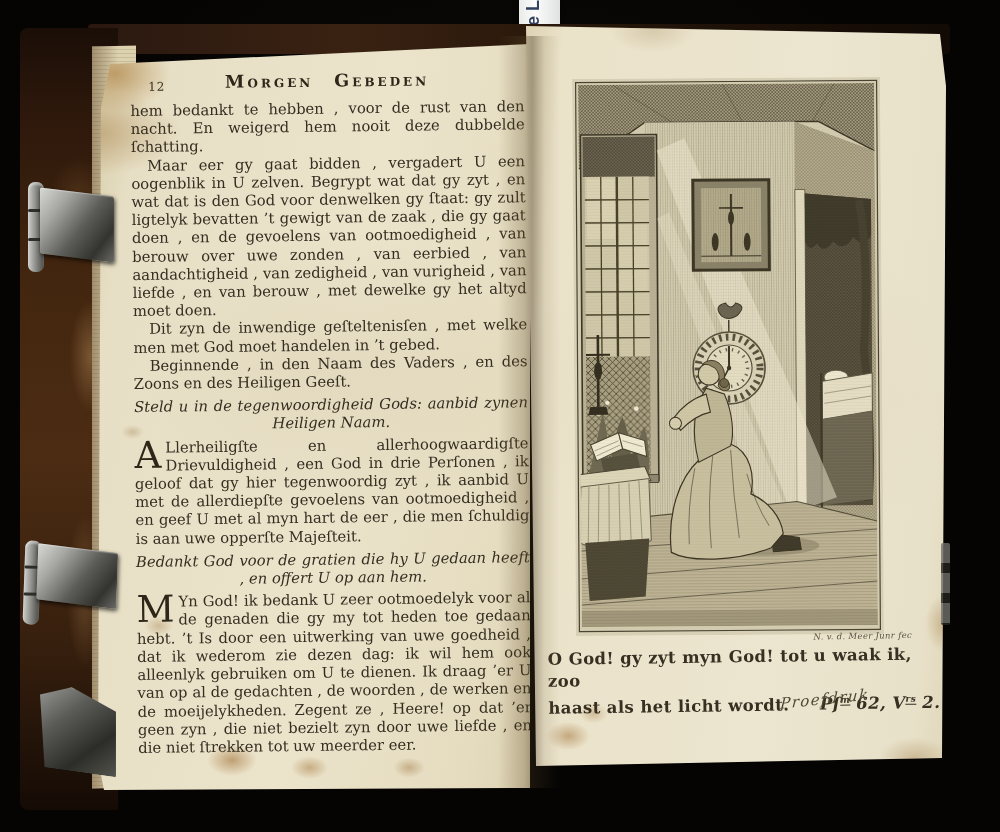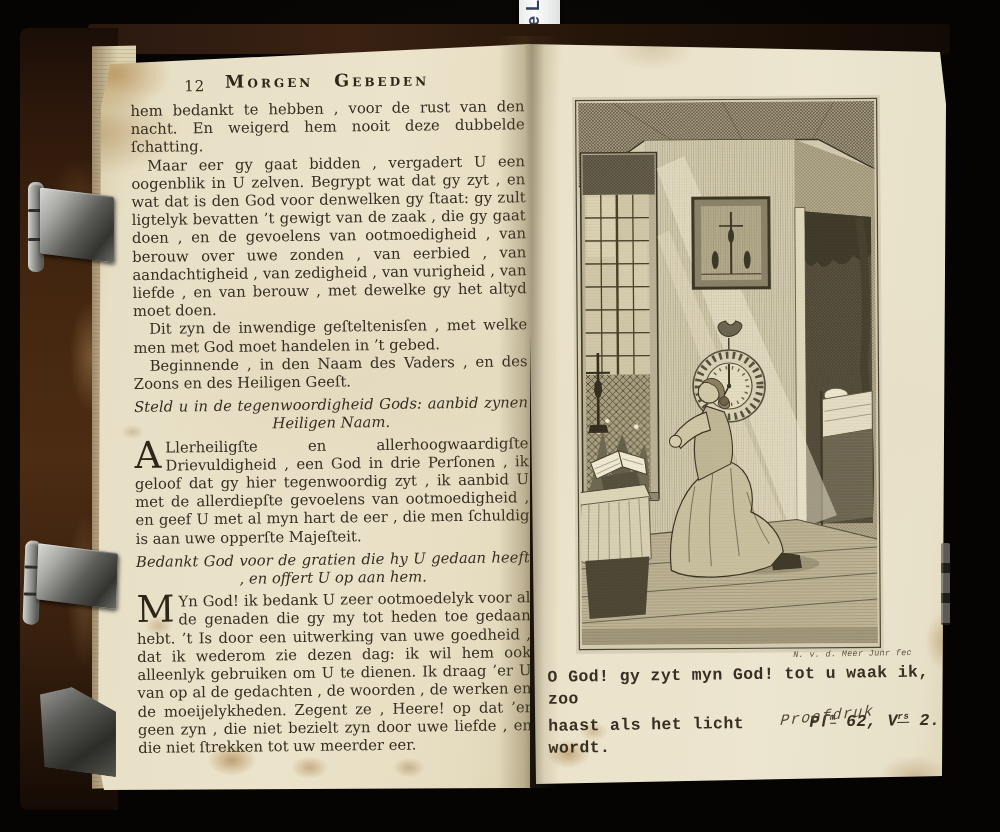--- a/index.html
+++ b/index.html
@@ -57,38 +57,38 @@
     background:
       radial-gradient(ellipse 80px 55px at 4% 4%, rgba(164,112,42,.55), transparent 70%),
       radial-gradient(ellipse 120px 60px at 0% 12%, rgba(150,100,35,.35), transparent 70%),
       radial-gradient(ellipse 34px 22px at 31% 96%, rgba(148,94,30,.5), transparent 72%),
       radial-gradient(ellipse 26px 16px at 49% 97%, rgba(148,94,30,.4), transparent 72%),
       radial-gradient(ellipse 22px 14px at 72% 97%, rgba(140,90,28,.35), transparent 72%),
       radial-gradient(ellipse 20px 14px at 14% 78%, rgba(140,90,30,.28), transparent 72%),
       radial-gradient(ellipse 16px 10px at 8% 52%, rgba(130,85,30,.25), transparent 72%),
       radial-gradient(ellipse 260px 200px at 55% 45%, rgba(120,95,45,.07), transparent 75%),
       linear-gradient(100deg,#d6cba8 0%,#e7dfc5 10%,#ebe3ca 55%,#e5dcc0 88%,#dcd1b1 100%);}
-  .page.right{left:526px;top:34px;width:422px;height:750px;
+  .page.right{left:526px;top:16px;width:422px;height:750px;
     clip-path:polygon(0px 10px,414px 18px,420px 70px,416px 742px,10px 750px,4px 300px);
     background:
       radial-gradient(ellipse 30px 20px at 10% 96%, rgba(150,98,34,.45), transparent 72%),
       radial-gradient(ellipse 20px 14px at 16% 93%, rgba(150,98,34,.3), transparent 72%),
       radial-gradient(ellipse 26px 40px at 99% 81%, rgba(150,100,40,.35), transparent 72%),
       radial-gradient(ellipse 50px 30px at 92% 99%, rgba(140,95,35,.3), transparent 72%),
       radial-gradient(ellipse 60px 30px at 30% 2%, rgba(130,90,35,.18), transparent 72%),
       radial-gradient(ellipse 300px 240px at 50% 50%, rgba(125,100,50,.06), transparent 75%),
-      linear-gradient(95deg,#ddd2b2 0%,#eae2c9 8%,#ece5cf 60%,#e8e1c9 92%,#e0d7ba 100%); font-family: Liberation Mono, monospace;}
+      linear-gradient(95deg,#ddd2b2 0%,#eae2c9 8%,#ece5cf 60%,#e8e1c9 92%,#e0d7ba 100%);}
   .gutter{position:absolute;left:498px;top:36px;width:62px;height:752px;pointer-events:none;
     background:linear-gradient(90deg,rgba(95,75,40,0) 0%,rgba(95,75,40,.28) 42%,rgba(60,45,22,.38) 55%,rgba(95,75,40,.12) 75%,rgba(95,75,40,0) 100%);}
 
   
   .textcol{position:absolute;left:32px;top:30px;width:394px;transform:rotate(-0.7deg);transform-origin:top left;
     color:#342d20;font-size:14.8px;line-height:18.2px;text-align:justify;}
   .runhead{position:relative;height:26px;margin-bottom:2px;}
-  .pageno{position:absolute;left:18px;top:4px;font-size:15px;letter-spacing:1px;margin-left:36px;}
+  .pageno{position:absolute;left:18px;top:4px;font-size:12px;letter-spacing:1px;}
   .runtitle{position:absolute;left:0;right:0;text-align:center;font-variant:small-caps;
     font-size:17.5px;font-weight:600;letter-spacing:3px;word-spacing:12px;color:#2e2719;}
   .textcol p{margin:0;}
   .textcol p.ind{text-indent:16px;}
   .textcol p.heading{font-style:italic;margin:5px 0 4px 0;text-align:justify;text-align-last:center;}
   .init{float:left;font-size:37px;line-height:30px;padding:2px 4px 0 0;color:#2e2719;}
 
   
   .engraving{position:absolute;left:48px;top:62px;transform:rotate(-0.4deg);}
   .credit{position:absolute;left:150px;top:616px;width:236px;text-align:right;

